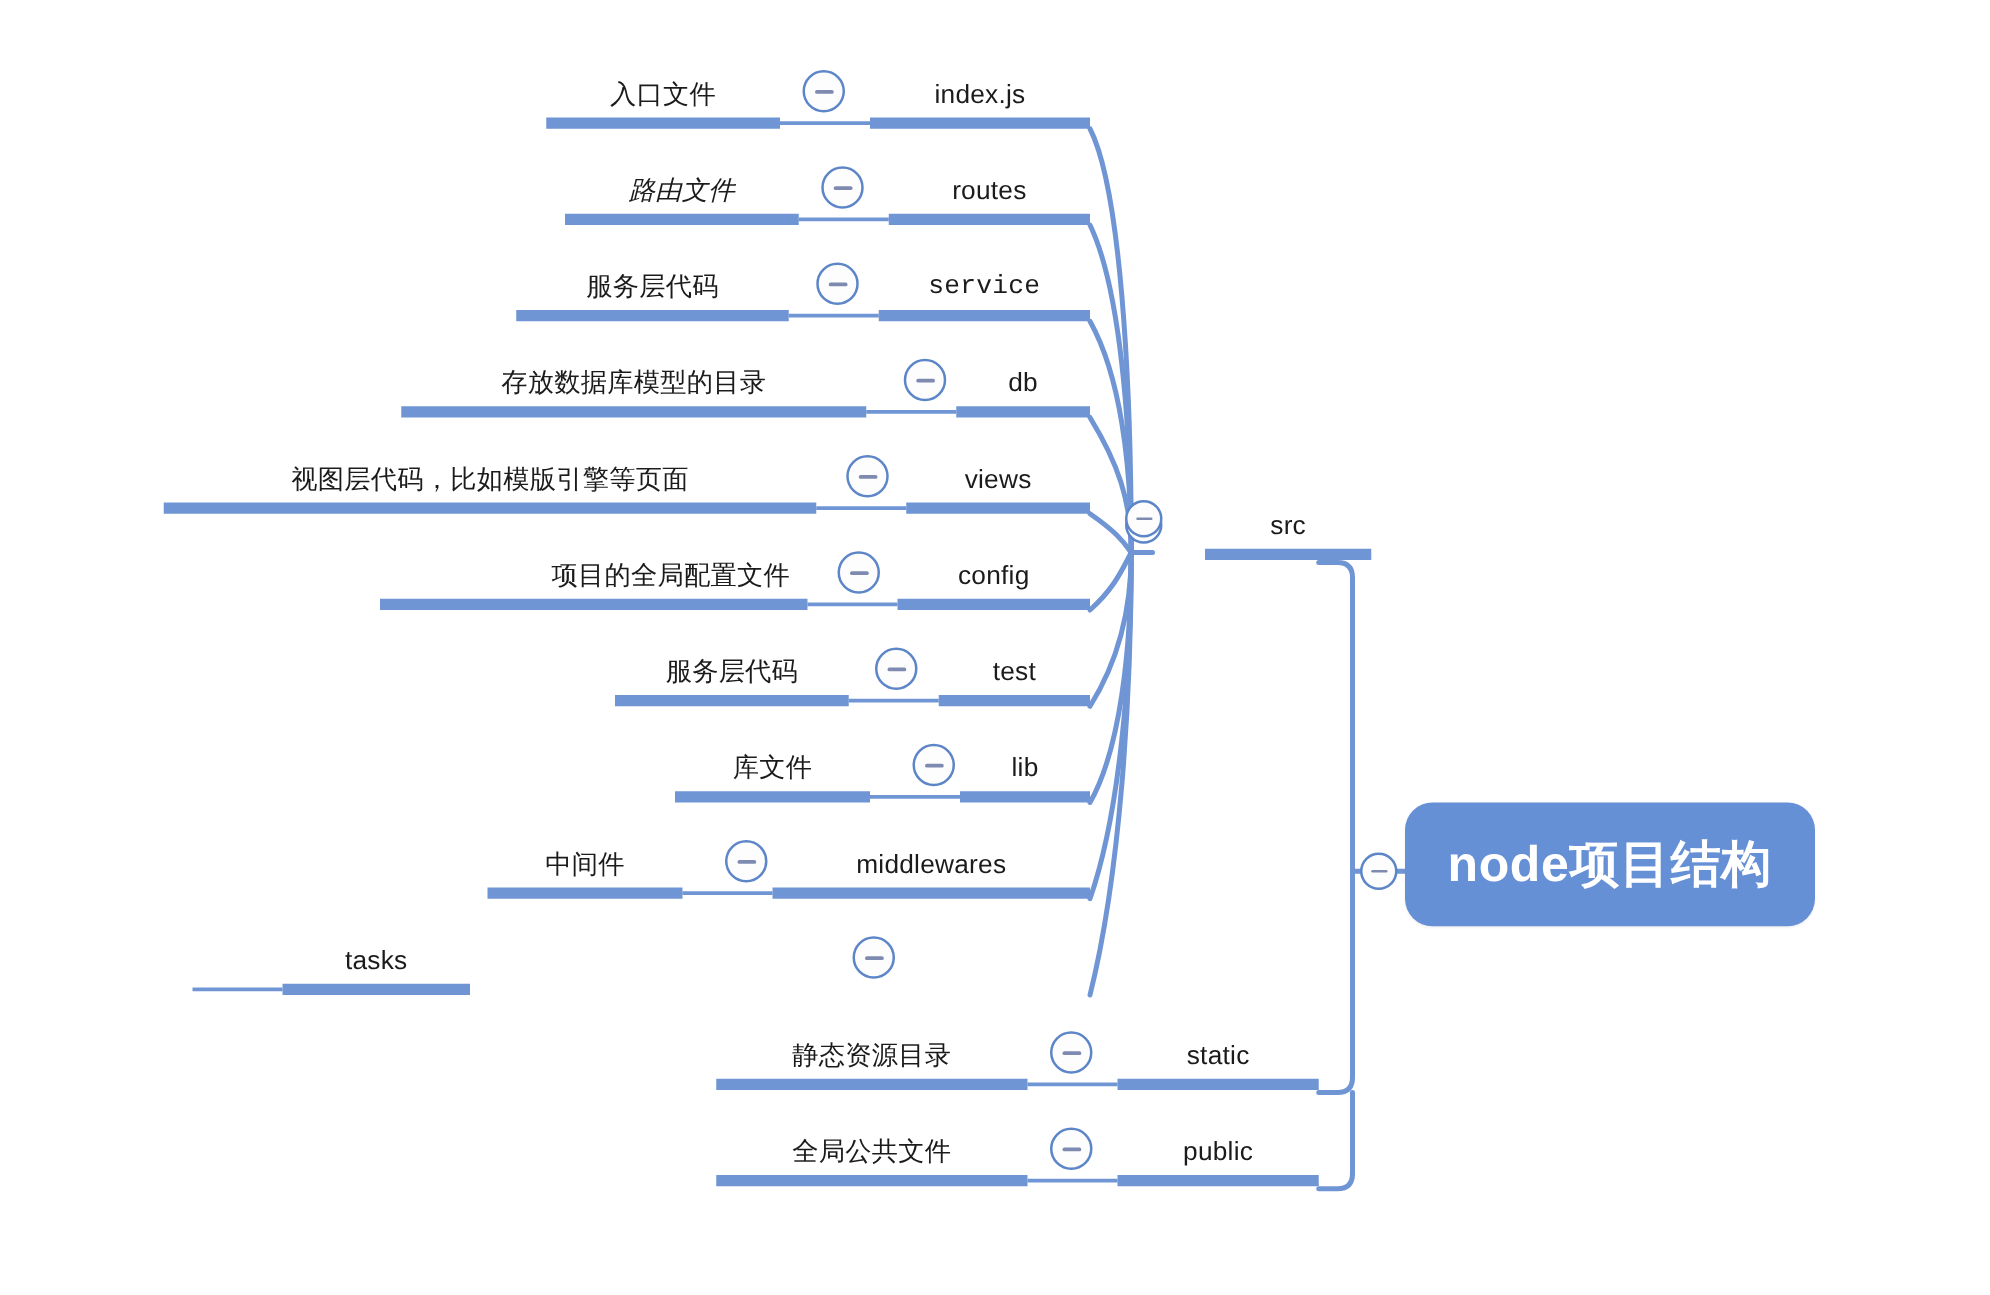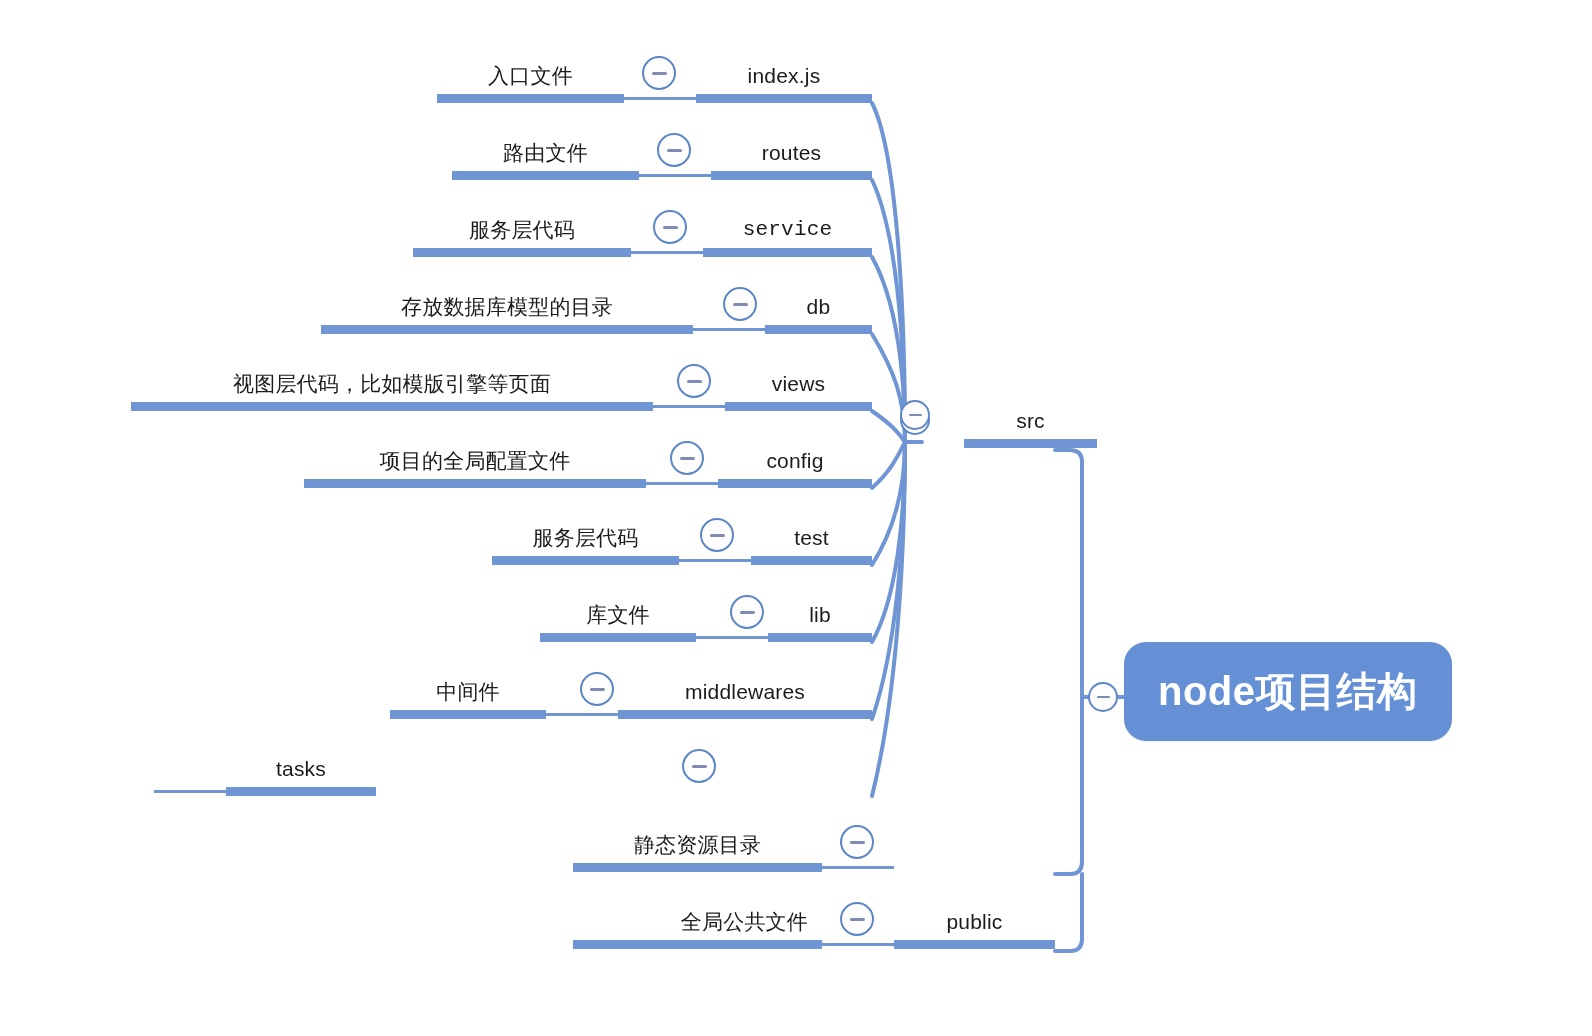--- a/index.html
+++ b/index.html
@@ -112,21 +112,21 @@
     <div class="name-wrap" style="width:176px;justify-content:center;">
       <span class="txt">index.js</span>
       <span class="bar"></span>
     </div>
     <div class="toggle" style="position:absolute;left:205px;top:9px;">
         <i></i>
       </div>
   </div>
 
   <div class="row" style="left:452px;top:124px;">
-    <div class="desc-wrap" style="width:187px;">
+    <div class="desc-wrap" style="width:187px;font-style:italic;">
       <span class="txt cn">路由文件</span>
       <span class="bar"></span>
     </div>
     <div class="midlink"></div>
     <div class="name-wrap" style="width:161px;">
       <span class="txt">routes</span>
       <span class="bar"></span>
     </div>
     <div class="toggle" style="position:absolute;left:205px;top:9px;">
         <i></i>
@@ -172,21 +172,21 @@
     <div class="name-wrap" style="width:147px;">
       <span class="txt">views</span>
       <span class="bar"></span>
     </div>
     <div class="toggle" style="position:absolute;left:546px;top:9px;">
         <i></i>
       </div>
   </div>
 
   <div class="row" style="left:304px;top:432px;">
-    <div class="desc-wrap" style="width:342px;">
+    <div class="desc-wrap" style="width:342px;justify-content:flex-end;">
       <span class="txt cn">项目的全局配置文件</span>
       <span class="bar"></span>
     </div>
     <div class="midlink"></div>
     <div class="name-wrap" style="width:154px;align-items:center;">
       <span class="txt">config</span>
       <span class="bar"></span>
     </div>
     <div class="toggle" style="position:absolute;left:366px;top:9px;">
         <i></i>
@@ -260,27 +260,31 @@
   <div class="toggle sm" style="position:absolute;left:900px;top:400px;">
       <i></i>
     </div>
 
   <div class="row" style="left:573px;top:816px;">
     <div class="desc-wrap" style="width:249px;">
       <span class="txt cn">静态资源目录</span>
       <span class="bar"></span>
     </div>
     <div class="midlink"></div>
+    <div class="name-wrap" style="width:161px;">
+      <span class="txt">static</span>
+      <span class="bar"></span>
+    </div>
     <div class="toggle" style="position:absolute;left:267px;top:9px;">
         <i></i>
       </div>
   </div>
 
   <div class="row" style="left:573px;top:893px;">
-    <div class="desc-wrap" style="width:249px;justify-content:flex-end;">
+    <div class="desc-wrap" style="width:249px;">
       <span class="txt cn">全局公共文件</span>
       <span class="bar"></span>
     </div>
     <div class="midlink"></div>
     <div class="name-wrap" style="width:161px;">
       <span class="txt">public</span>
       <span class="bar"></span>
     </div>
     <div class="toggle" style="position:absolute;left:267px;top:9px;">
         <i></i>

